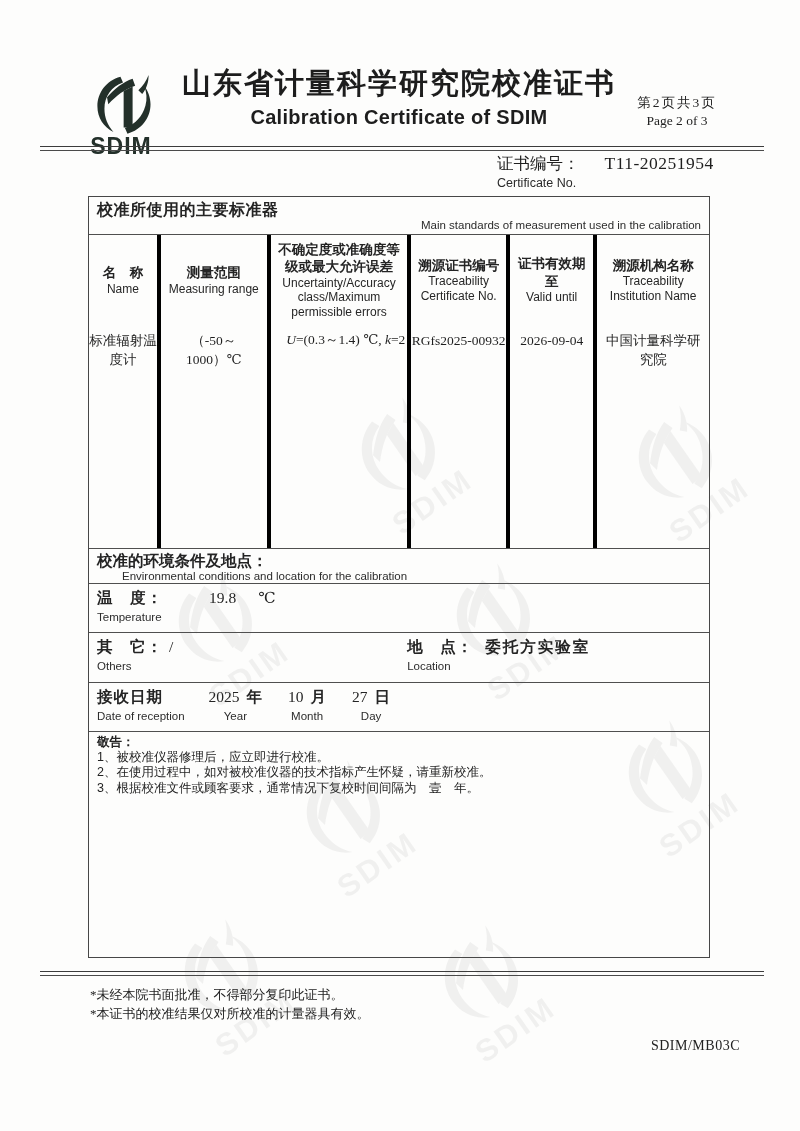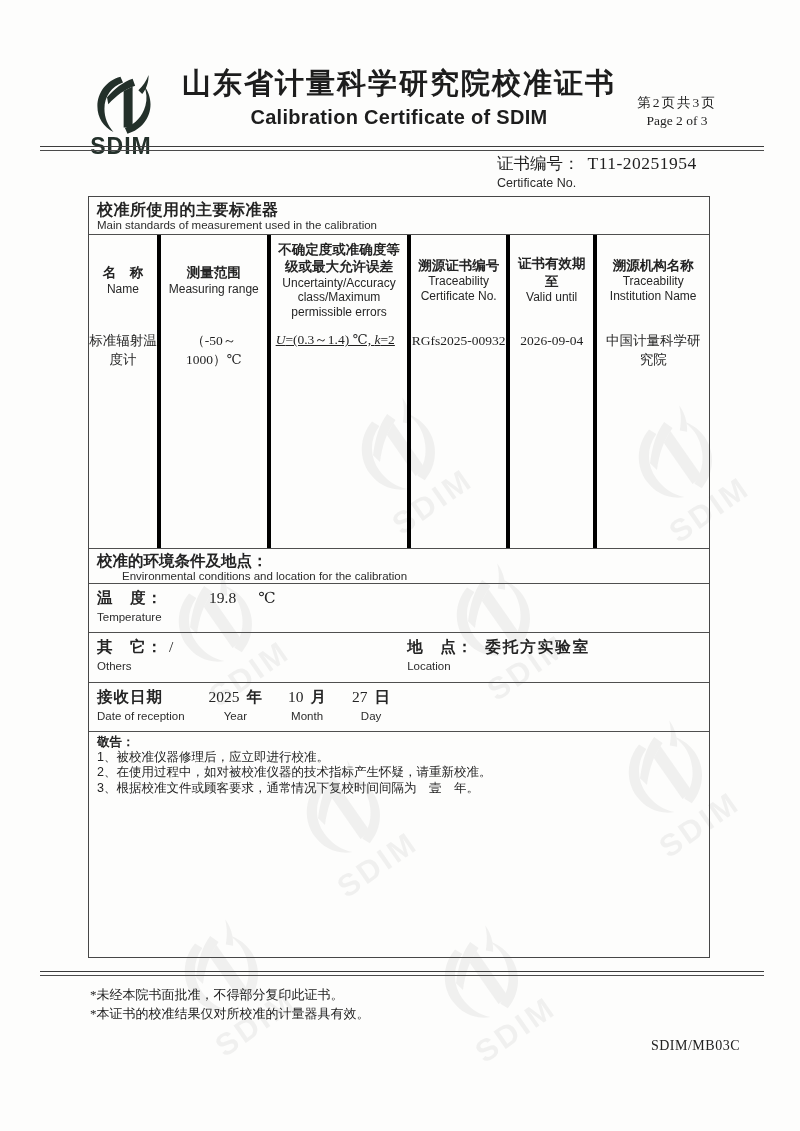--- a/index.html
+++ b/index.html
@@ -21,46 +21,46 @@
     font-weight:bold;font-size:20px;letter-spacing:0.3px;color:#1d1d1d;}
   .page-info{position:absolute;left:612px;top:94px;width:130px;text-align:center;
     font-family:"Liberation Serif","DejaVu Serif",serif;font-size:13.5px;line-height:18px;color:#222;}
   .page-info .cnline{letter-spacing:2px;}
   .rule{position:absolute;left:40px;width:724px;height:2.5px;
     border-top:1.6px solid #3c3c3c;border-bottom:1.4px solid #4a4a4a;}
   .rule-top{top:146px;}
   .rule-bottom{top:971px;}
   .certno{position:absolute;left:497px;top:153px;}
   .certno .line1{font-family:"Liberation Serif","DejaVu Serif",serif;font-size:16.5px;color:#1f1f1f;}
-  .certno .value{font-size:17.5px;letter-spacing:0.5px;margin-left:8px;}
+  .certno .value{font-size:17.5px;letter-spacing:0.5px;margin-left:25px;}
   .certno .line2{font-size:12.5px;margin-top:1px;color:#2a2a2a;}
 
   
   .box{position:absolute;left:88px;top:196px;width:622px;height:762px;
     border:1.6px solid #474747;display:flex;flex-direction:column;box-sizing:border-box;background:transparent;}
   .row{border-top:1px solid #4f4f4f;}
   .row:first-child{border-top:none;}
   .sec-title{height:37px;padding:3px 8px 0;box-sizing:border-box;}
   .sec-title .cn{font-size:16px;font-weight:600;letter-spacing:0.5px;line-height:19px;}
-  .sec-title .en{font-size:11.5px;line-height:13px;color:#2c2c2c;}
+  .sec-title .en{font-size:11.5px;line-height:13px;color:#2c2c2c;text-align:right;}
 
   .cols{display:flex;}
   .col-headers{height:90px;}
   .cell{border-right:4px solid #000000;box-sizing:border-box;}
   .cell:last-child{border-right:none;}
   .c1{width:11.6%;} .c2{width:17.7%;} .c3{width:22.7%;} .c4{width:15.9%;} .c5{width:14.1%;} .c6{flex:1;}
   .hcell{display:flex;flex-direction:column;align-items:center;justify-content:center;
     text-align:center;padding:2px 1px;}
   .hcell .cn{font-size:13.5px;font-weight:600;line-height:17.5px;white-space:pre-line;}
   .hcell .en{font-size:12px;line-height:14.5px;color:#262626;}
 
   .data-area{flex:1;}
   .dcell{padding-top:6px;text-align:center;white-space:pre-line;
     font-family:"Liberation Serif","DejaVu Serif",serif;font-size:13.5px;line-height:19px;color:#1f1f1f;}
-  .dcell.unc{text-align:left;padding:6px 2px 0 5px;white-space:normal;line-height:18px;text-decoration:underline;}
+  .dcell.unc{text-align:right;padding:6px 2px 0 5px;white-space:normal;line-height:18px;}
 
   .env-title{height:35px;padding:2px 8px 0;box-sizing:border-box;}
   .env-title .cn{font-size:15.5px;font-weight:600;line-height:19px;}
   .env-title .en{font-size:11.5px;line-height:13px;color:#2c2c2c;padding-left:25px;}
 
   .halves{display:flex;}
   .half-l{width:51%;padding:4px 0 0 8px;box-sizing:border-box;}
   .half-r{flex:1;padding:4px 0 0 2px;box-sizing:border-box;}
   .env-row{height:49px;box-sizing:border-box;}
   .env-row2{height:50px;box-sizing:border-box;}

